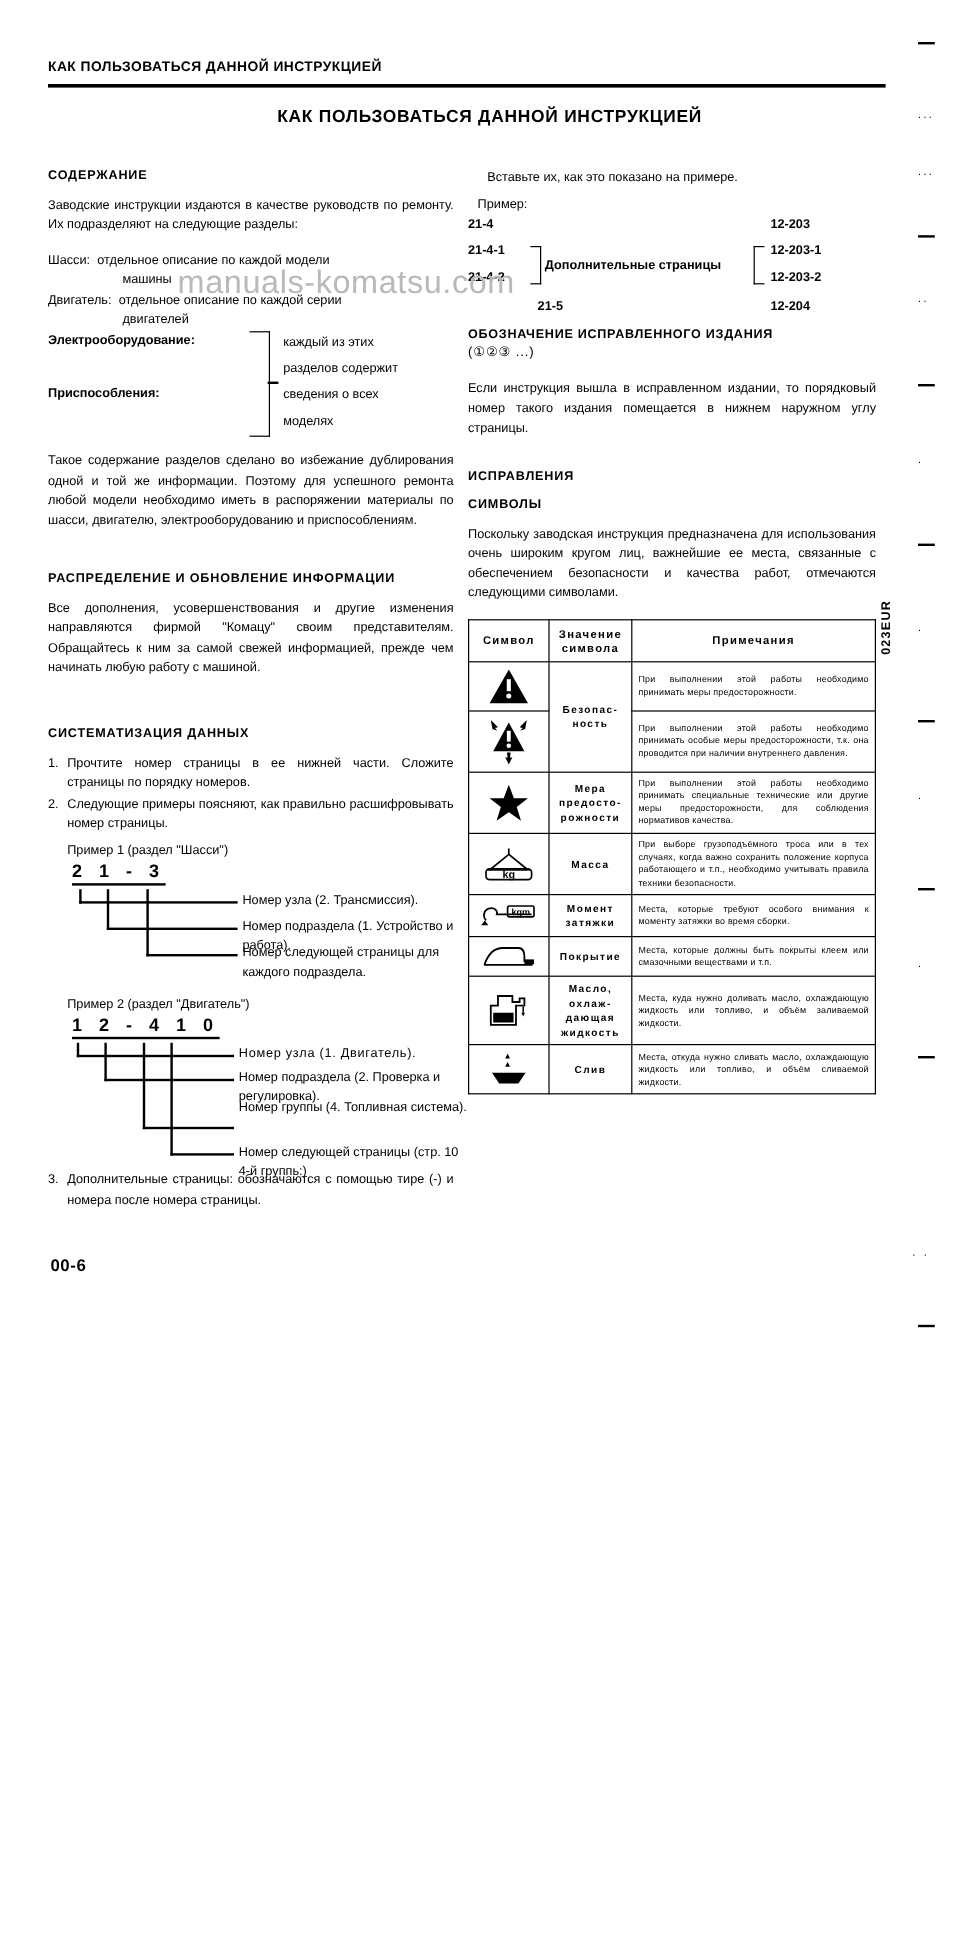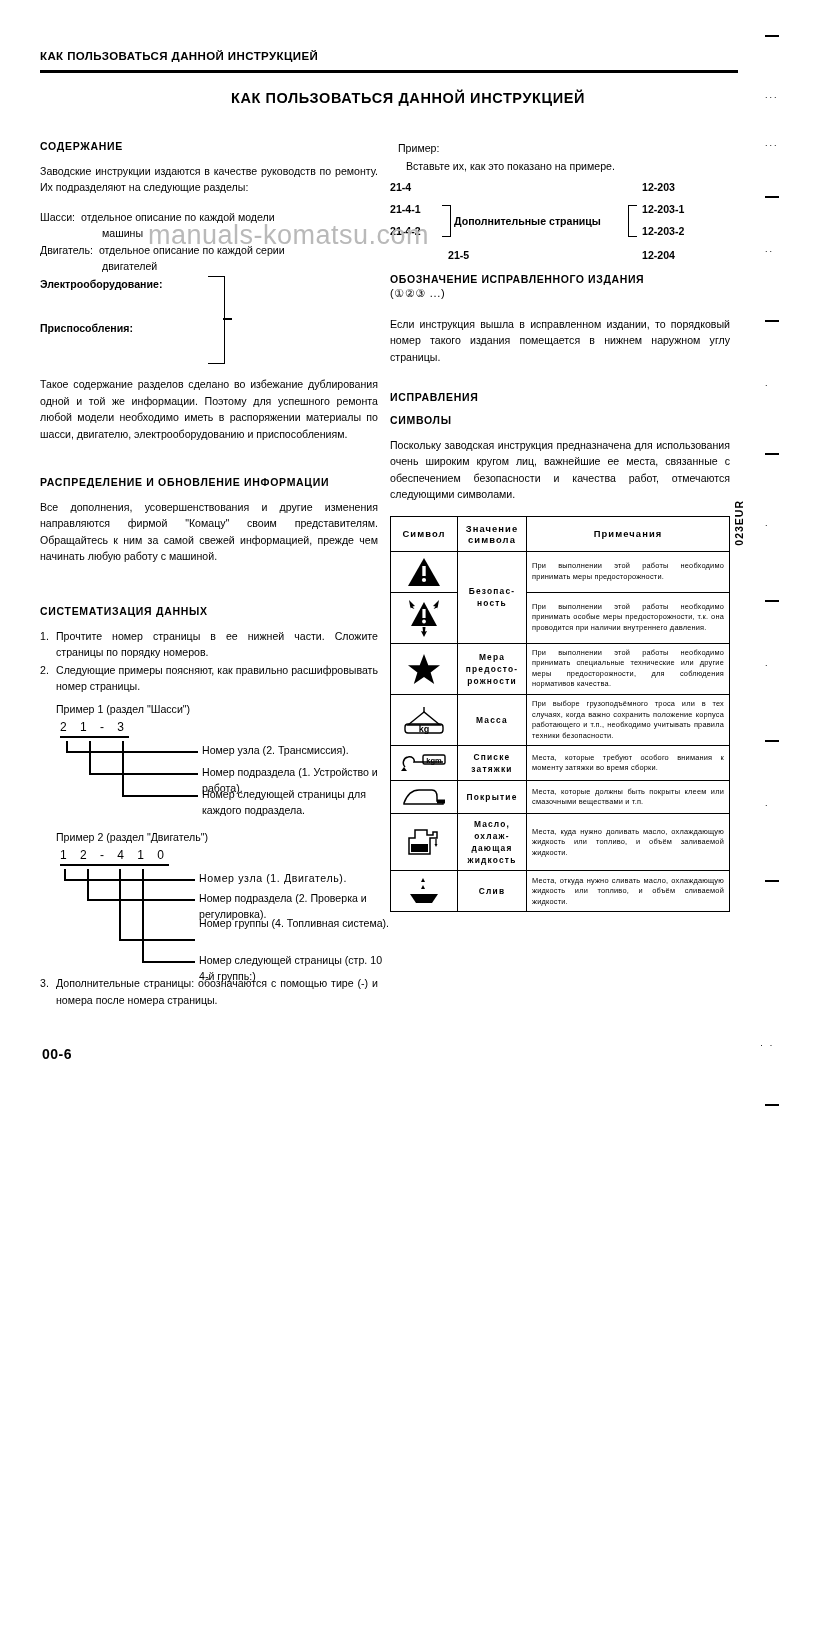--- a/index.html
+++ b/index.html
@@ -42,21 +42,21 @@
 
   
   .olist{font-size:10.6px;line-height:16.4px;}
   .li{display:flex;margin-bottom:1px;}
   .li .n{width:16px;flex:none;}
   .li .t{flex:1;text-align:justify;}
 
   
   .ex{font-size:10.6px;line-height:16px;margin-top:7px;}
   .diag{position:relative;margin-top:2px;}
-  .digits{font-size:12px;font-weight:normal;letter-spacing:5px;margin-left:4px;}
+  .digits{font-size:15px;font-weight:bold;letter-spacing:5px;margin-left:4px;}
   .ul{border-bottom:2px solid #000;}
   .lead{position:absolute;background:#000;}
   .dlabel{position:absolute;font-size:10.6px;line-height:15.5px;}
 
   
   .exgrid{position:relative;font-size:10.6px;font-weight:bold;height:96px;margin-top:2px;}
   .exgrid .c{position:absolute;}
   .brace-s{position:absolute;width:8px;border-top:1.6px solid #000;border-bottom:1.6px solid #000;}
   .brace-s.l{border-left:1.6px solid #000;}
   .brace-s.r{border-right:1.6px solid #000;}
@@ -124,20 +124,26 @@
     <div class="defrow">
       <div class="k">Двигатель:</div>
       <div class="v">отдельное описание по каждой серии</div>
     </div>
     <div class="indent">двигателей</div>
 
     <div class="bracewrap">
       <div class="lbl lbl1">Электрооборудование:</div>
       <div class="lbl lbl2">Приспособления:</div>
       <div class="brace"></div>
+      <div class="rt">
+        <div>каждый из этих</div>
+        <div>разделов содержит</div>
+        <div>сведения о всех</div>
+        <div>моделях</div>
+      </div>
     </div>
 
     <div class="p" style="margin-top:14px;">Такое содержание разделов сделано во избежание дублирования одной и той же информации. Поэтому для успешного ремонта любой модели необходимо иметь в распоряжении материалы по шасси, двигателю, электрооборудованию и приспособлениям.</div>
 
     <div class="h2" style="margin-top:34px;">РАСПРЕДЕЛЕНИЕ И ОБНОВЛЕНИЕ ИНФОРМАЦИИ</div>
     <div class="p">Все дополнения, усовершенствования и другие изменения направляются фирмой "Комацу" своим представителям. Обращайтесь к ним за самой свежей информацией, прежде чем начинать любую работу с машиной.</div>
 
     <div class="h2" style="margin-top:40px;">СИСТЕМАТИЗАЦИЯ ДАННЫХ</div>
 
     <div class="olist">
@@ -188,22 +194,22 @@
 
       <div class="li">
         <div class="n">3.</div>
         <div class="t">Дополнительные страницы: обозначаются с помощью тире (-) и номера после номера страницы.</div>
       </div>
     </div>
   </div>
 
   <div class="colR">
 
+    <div class="p tight nj" style="padding-left:16px;">Вставьте их, как это показано на примере.</div>
     <div class="p tight nj" style="padding-left:8px;margin-bottom:2px;">Пример:</div>
-    <div class="p tight nj" style="padding-left:16px;">Вставьте их, как это показано на примере.</div>
 
     <div class="exgrid" style="height:92px;">
       <div class="c" style="left:0px;top:0px;">21-4</div>
       <div class="c" style="left:0px;top:22px;">21-4-1</div>
       <div class="c" style="left:0px;top:44px;">21-4-2</div>
       <div class="c" style="left:14px;top:68px;margin-left:44px;">21-5</div>
 
       <div class="brace-s r" style="left:52px;top:24px;height:30px;"></div>
       <div class="c" style="left:64px;top:34px;">Дополнительные страницы</div>
       <div class="brace-s l" style="left:238px;top:24px;height:30px;"></div>
@@ -307,21 +313,21 @@
             <span>
               <svg class="sym-svg" width="50" height="24" viewBox="0 0 50 24">
                 <path d="M6 16 C3 13 4 7 9 6 C13 5 16 8 15 11 L44 11" fill="none" stroke="#000" stroke-width="1.5"></path>
                 <rect x="24" y="4" width="22" height="9" rx="1.5" fill="none" stroke="#000" stroke-width="1.4"></rect>
                 <text x="35" y="11.5" font-size="7.5" font-family="Liberation Sans, sans-serif" font-weight="bold" text-anchor="middle" fill="#000">kgm</text>
                 <path d="M5 16 L2 20 L8 20 Z" fill="#000"></path>
               </svg>
             </span>
           </td>
           <td class="meancell">
-            <div>Списке</div>
+            <div>Момент</div>
             <div>затяжки</div>
           </td>
           <td class="notecell">Места, которые требуют особого внимания к моменту затяжки во время сборки.</td>
         </tr>
 
         <tr>
           <td class="symcell">
             <span>
               <svg class="sym-svg" width="50" height="22" viewBox="0 0 50 22">
                 <path d="M5 17 C8 9 13 4 20 4 L33 4 C37 4 38 8 38 11 L38 15 L44 15 L44 18 L5 18 Z" fill="none" stroke="#000" stroke-width="1.5"></path>

